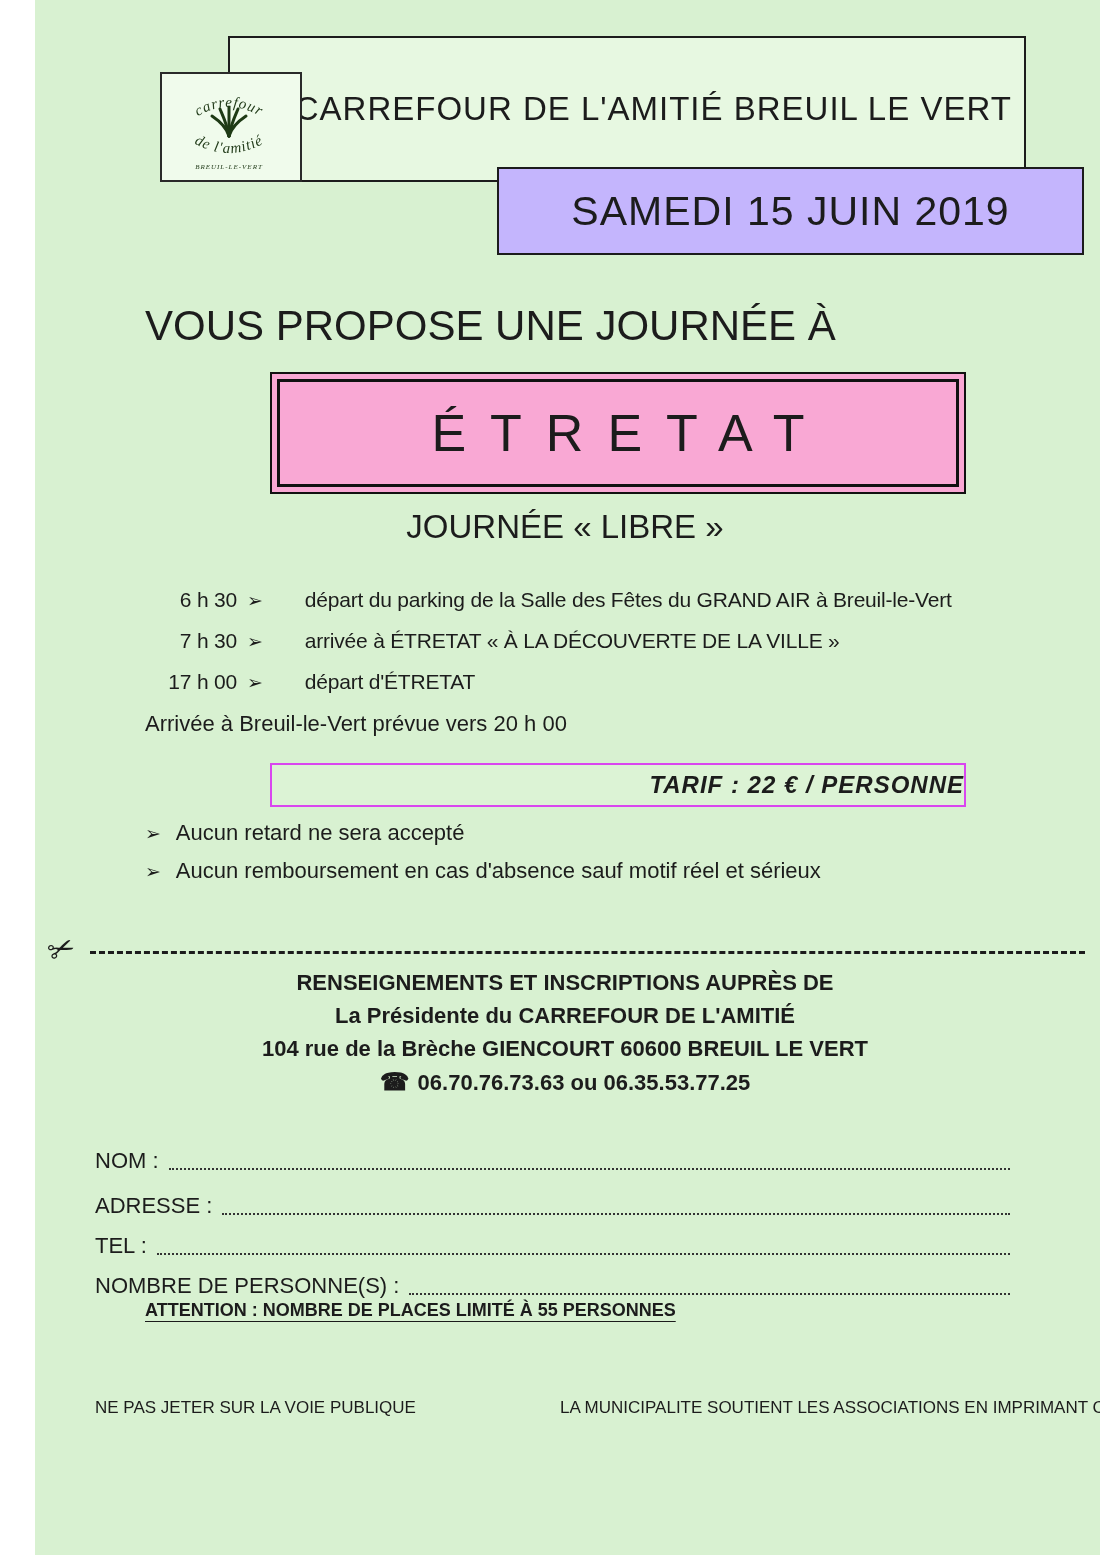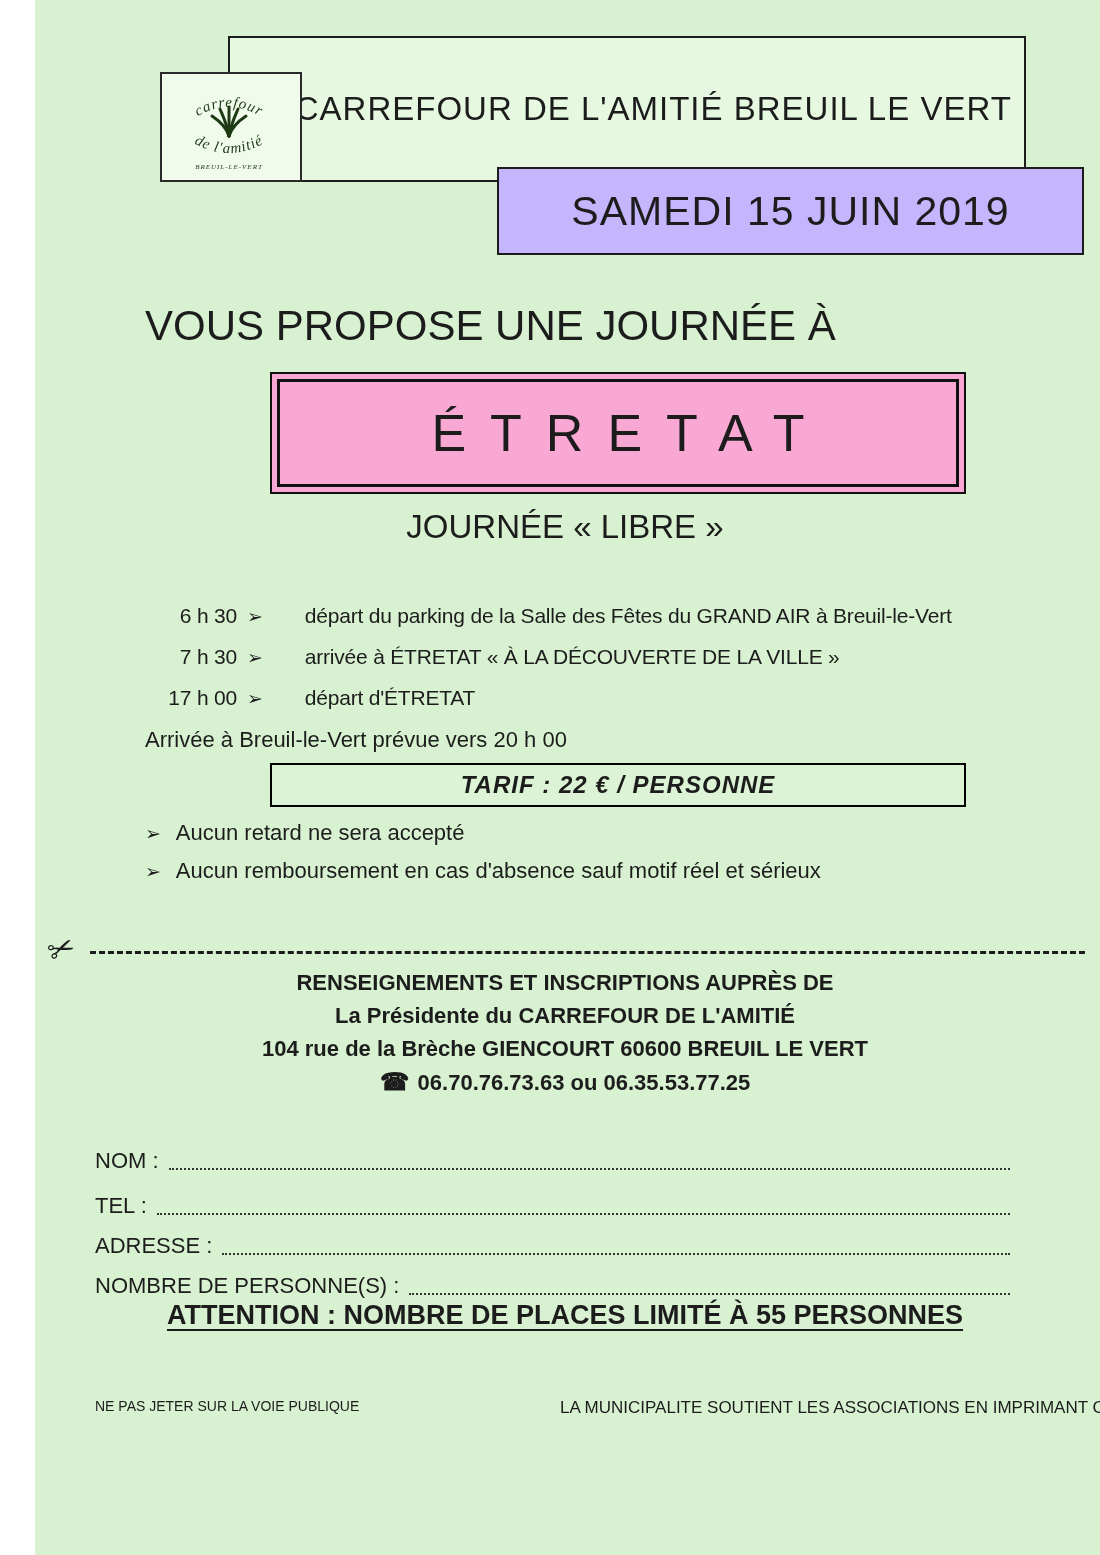--- a/index.html
+++ b/index.html
@@ -32,53 +32,53 @@
     left:270px;top:372px;width:692px;height:118px;border:2px solid #111;background:#f9a8d4;
   }
   .etretat-inner{
     position:absolute;left:5px;top:5px;right:5px;bottom:5px;border:3px solid #111;
     display:flex;align-items:center;justify-content:center;
   }
   .etretat-inner .txt{font-size:52px;letter-spacing:24px;padding-left:24px;white-space:nowrap;}
 
   .daytype{left:145px;top:508px;width:840px;text-align:center;font-size:33px;}
 
-  .schedule{left:145px;top:604px;width:900px;}
+  .schedule{left:145px;top:588px;width:900px;}
   .sched-row{display:flex;align-items:baseline;margin-bottom:17px;font-size:21px;letter-spacing:-0.2px;}
   .sched-time{width:92px;text-align:right;white-space:nowrap;flex:none;}
   .sched-arrow{margin:0 12px 0 10px;font-size:19px;flex:none;}
   .sched-text{white-space:nowrap;margin-left:30px;}
   .return-note{margin-top:6px;font-size:22px;white-space:nowrap;}
 
   .tarif-box{
-    left:270px;top:763px;width:692px;height:40px;border:2px solid #000000;background:#dcf3d5;
-    display:flex;align-items:center;justify-content:center;
+    left:270px;top:763px;width:692px;height:40px;border:2px solid #d946ef;background:#dcf3d5;
+    display:flex;align-items:center;justify-content:flex-end;
   }
   .tarif-box .txt{font-style:italic;font-weight:bold;font-size:24px;letter-spacing:1px;white-space:nowrap;}
 
   .conditions{left:145px;top:820px;font-size:22px;}
   .cond-row{margin-bottom:12px;white-space:nowrap;}
   .cond-row .arrow{font-size:19px;margin-right:10px;}
 
   .scissors{left:48px;top:930px;font-size:32px;transform:rotate(-22deg);}
   .cutline{left:90px;top:951px;width:995px;border-top:3px dashed #1c1c1c;height:0;}
 
   .registration{left:145px;top:966px;width:840px;text-align:center;font-weight:bold;font-size:22px;line-height:33px;}
   .registration .phone-icon{font-size:24px;margin-right:8px;}
 
   .form{left:95px;top:1106px;width:915px;font-size:22px;margin-top:39px;}
   .form-row{display:flex;align-items:flex-end;margin-bottom:11px;height:29px;}
   .form-row.first{margin-bottom:16px;}
   .form-label{white-space:nowrap;flex:none;}
   .leader{flex:1;border-bottom:2px dotted #333;margin:0 0 4px 10px;}
 
-  .warning{left:145px;top:1300px;width:840px;text-align:center;font-weight:bold;font-size:27px;}
+  .warning{left:145px;top:1300px;width:840px;font-weight:bold;font-size:18px;}
   .warning .txt{text-decoration:underline;text-underline-offset:5px;white-space:nowrap;}
 
-  .footer-left{left:95px;top:1398px;font-size:14px;white-space:nowrap;}
+  .footer-left{left:95px;top:1398px;font-size:17px;white-space:nowrap;}
   .footer-right{left:560px;top:1398px;right:0;font-size:17px;white-space:nowrap;overflow:hidden;}
 
   .logo-svg text, .logo-svg textPath{
     font-family:"Liberation Serif", serif;font-style:italic;fill:#243d1c;
   }
 </style>
 </head>
 <body>
 
 <div class="paper"></div>
@@ -169,25 +169,25 @@
     <span class="phone-icon">☎</span><span>06.70.76.73.63 ou 06.35.53.77.25</span>
   </div>
 </div>
 
 <div class="abs form">
   <div class="form-row first">
     <span class="form-label">NOM :</span>
     <span class="leader"></span>
   </div>
   <div class="form-row">
-    <span class="form-label">TEL :</span>
+    <span class="form-label">ADRESSE :</span>
     <span class="leader"></span>
   </div>
   <div class="form-row">
-    <span class="form-label">ADRESSE :</span>
+    <span class="form-label">TEL :</span>
     <span class="leader"></span>
   </div>
   <div class="form-row">
     <span class="form-label">NOMBRE DE PERSONNE(S) :</span>
     <span class="leader"></span>
   </div>
 </div>
 
 <div class="abs warning">
   <span class="txt">ATTENTION : NOMBRE DE PLACES LIMITÉ À 55 PERSONNES</span>

